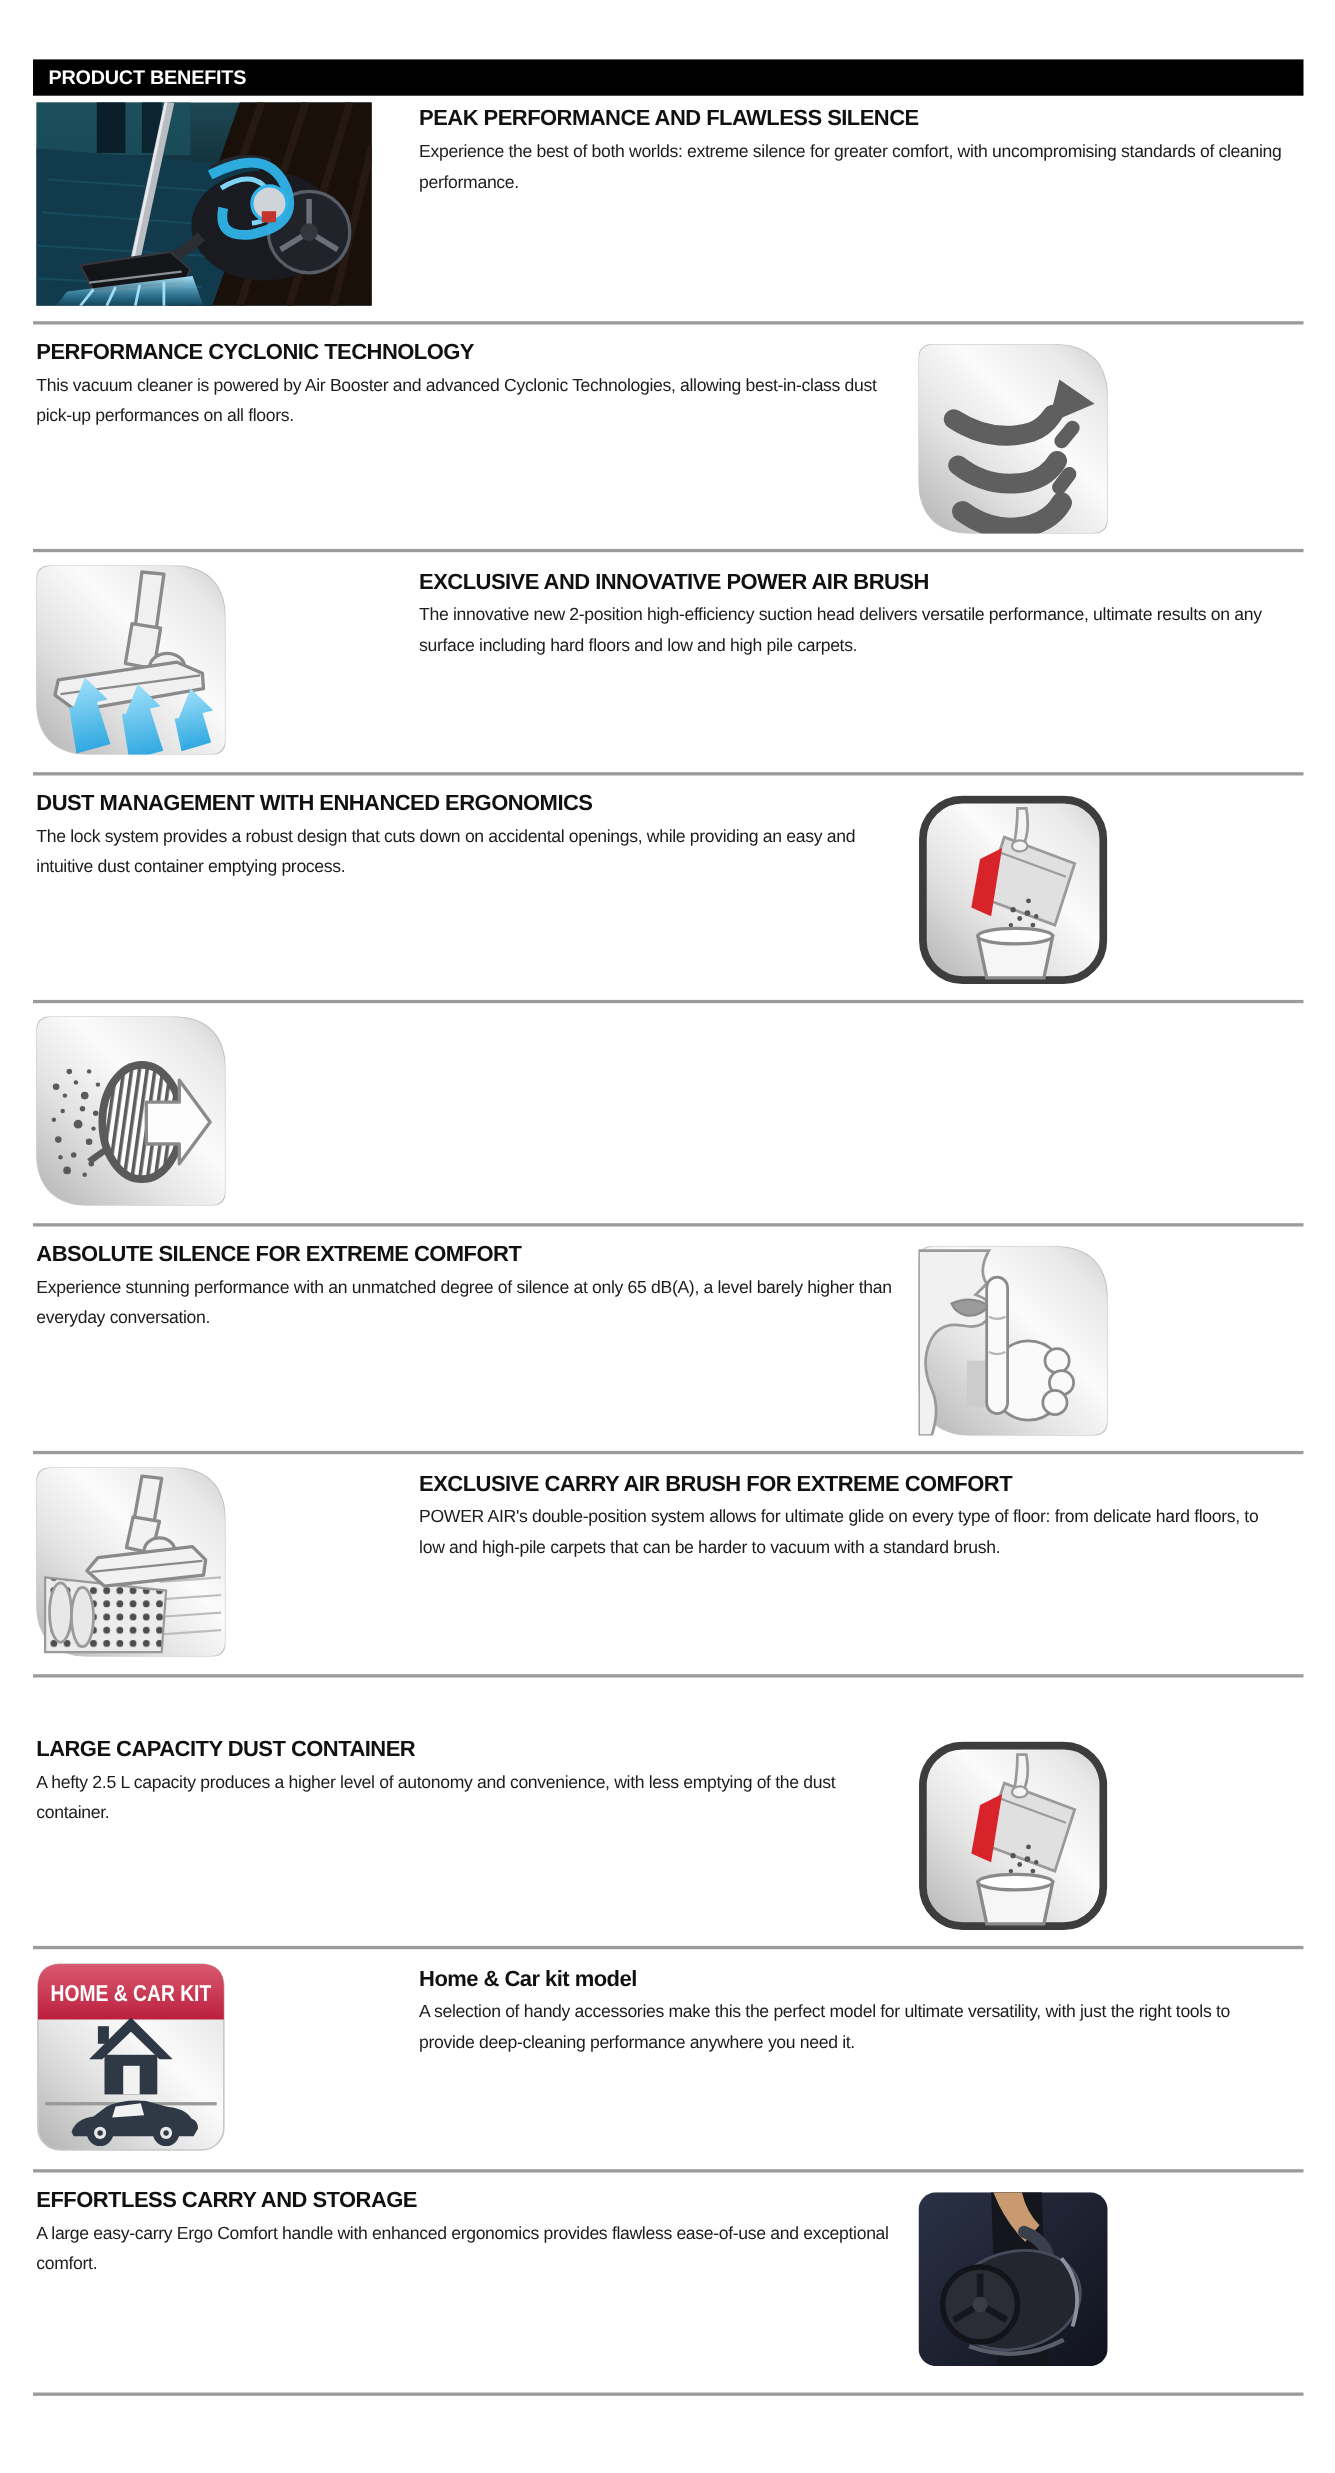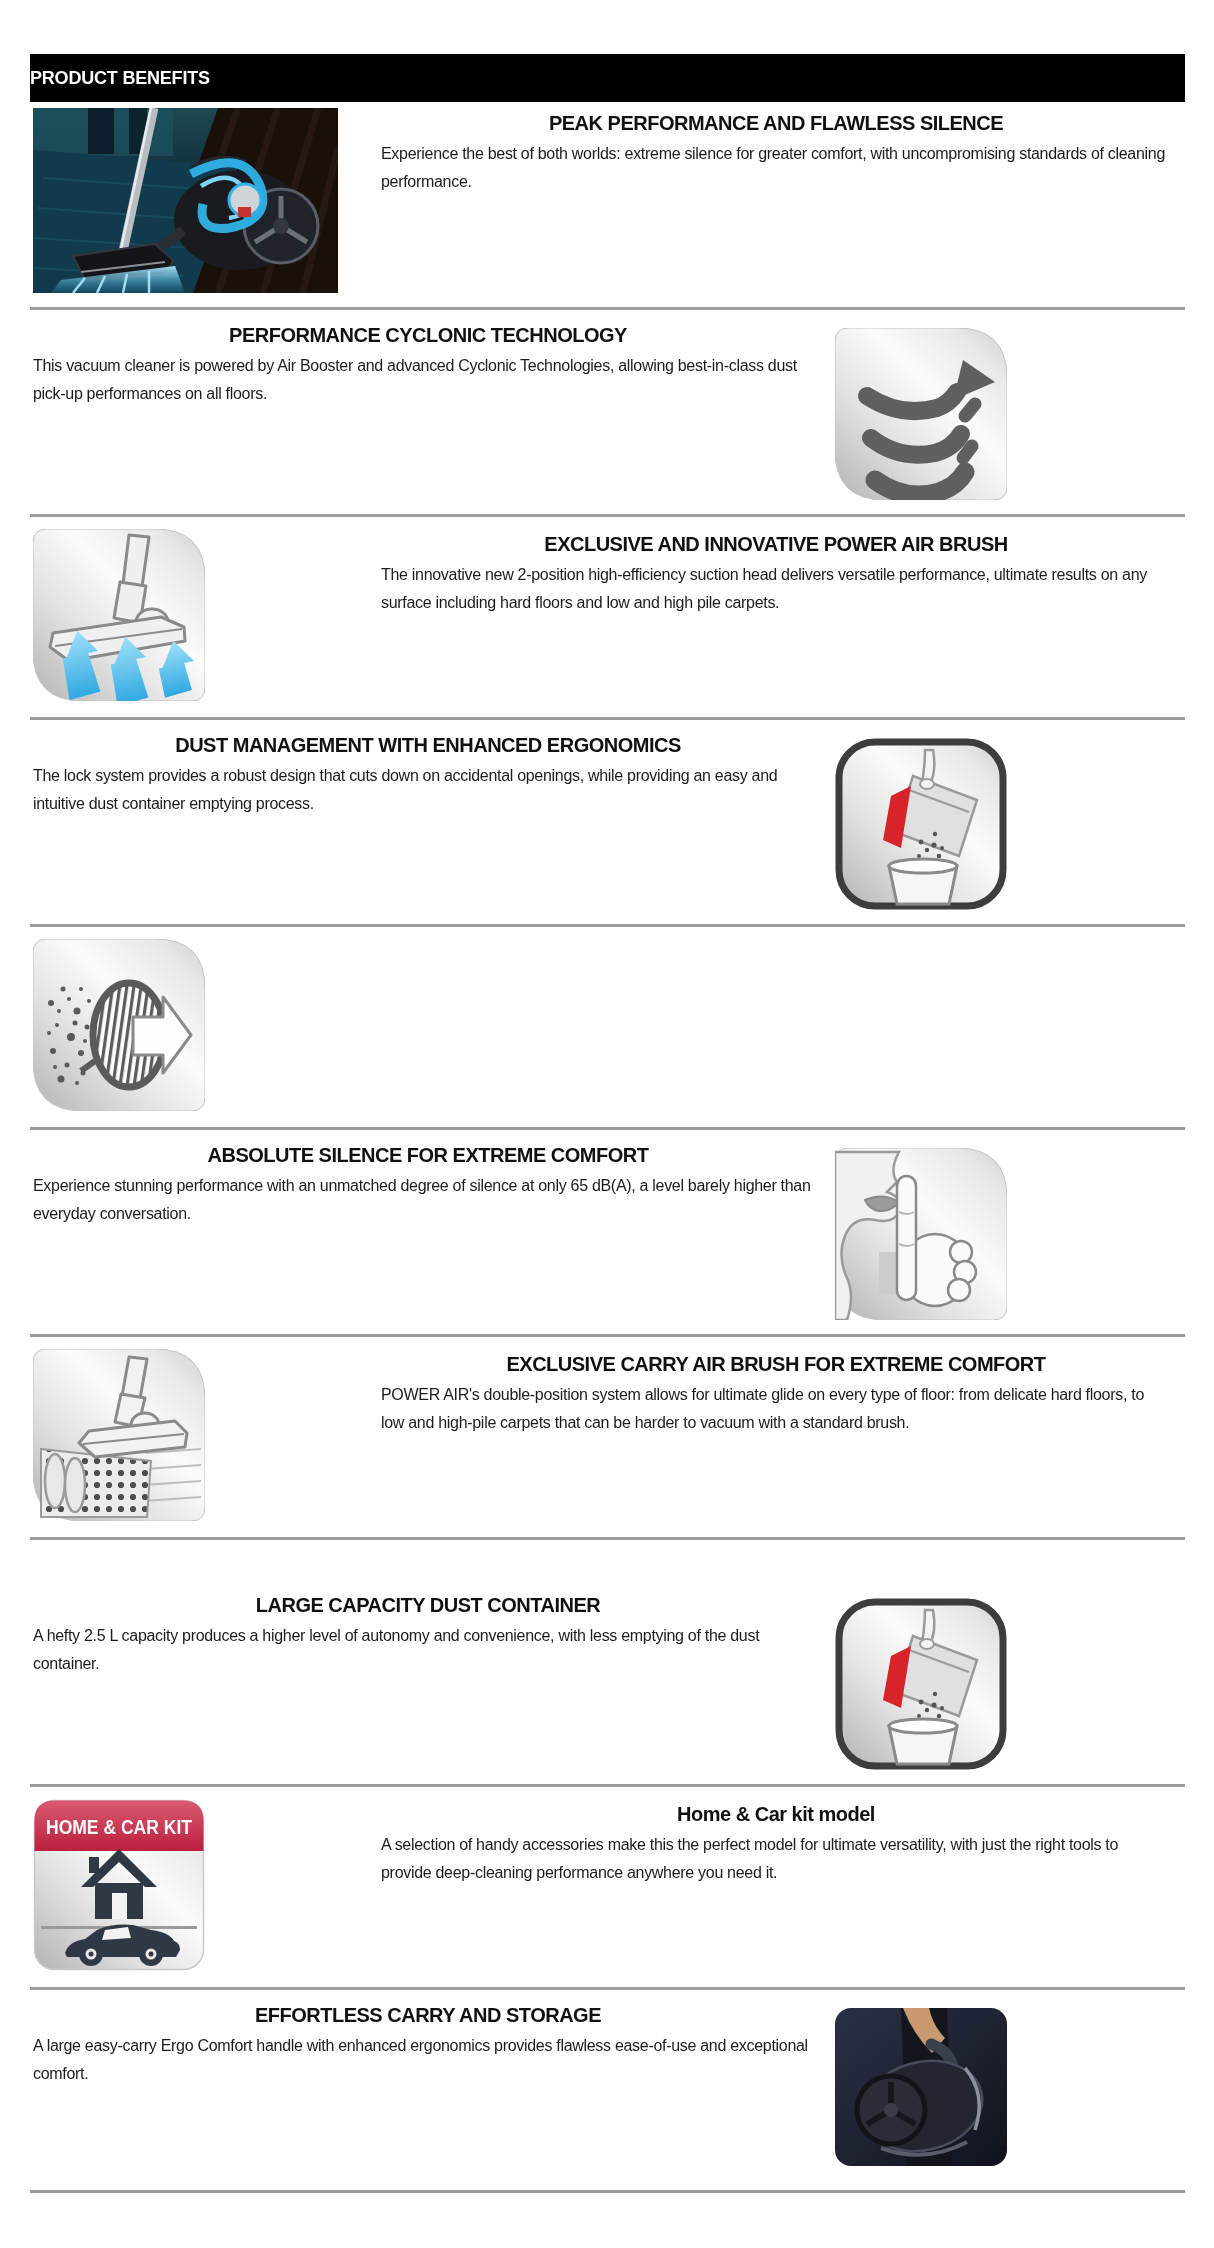--- a/index.html
+++ b/index.html
@@ -2,39 +2,39 @@
 <html><head>
 <meta charset="utf-8">
 <style>
   html,body{margin:0;padding:0;background:#ffffff;}
   .page{
     width:1214px;min-height:2248px;margin:0 auto;background:#fff;
     font-family:"Liberation Sans", sans-serif;color:#1a1a1a;box-sizing:border-box;
   }
   .content{width:1155px;margin-left:30px;padding-top:54px;}
   .header-bar{
-    background:#000;color:#fff;height:48px;display:flex;align-items:center;
-    box-sizing:border-box;
+    background:#000;color:#fff;height:33px;display:flex;align-items:center;
+    padding-left:14px;box-sizing:border-box;
   }
   .header-bar .title{
     font-size:18px;font-weight:bold;letter-spacing:-0.2px;
   }
   .section{
     display:flex;align-items:flex-start;min-height:203px;box-sizing:border-box;
     border-bottom:3px solid #9b9b9b;padding:12px 0 14px 3px;
   }
   .section.first{padding-top:6px;}
   .section.pad-top{padding-top:52px;min-height:245px;}
   .media-col{flex:0 0 348px;}
   .media-col.right{flex:0 0 172px;margin-left:12px;margin-top:6px;}
   .text-col{flex:1 1 auto;max-width:790px;}
   .text-col.after-media{padding-top:2px;}
   h3.heading{
     margin:0 0 4px 0;font-size:20px;line-height:26px;font-weight:bold;
-    letter-spacing:-0.5px;color:#111;text-align:center;
+    letter-spacing:-0.5px;color:#111;
   }
   p.body{
     margin:0;font-size:16px;line-height:28px;letter-spacing:-0.3px;color:#1c1c1c;
   }
   .icon{display:block;}
   .hero{display:block;}
   .defs-hidden{position:absolute;width:0;height:0;overflow:hidden;}
   .mt14{margin-top:14px;}
   .mtm6{margin-top:-6px;}
 </style>

